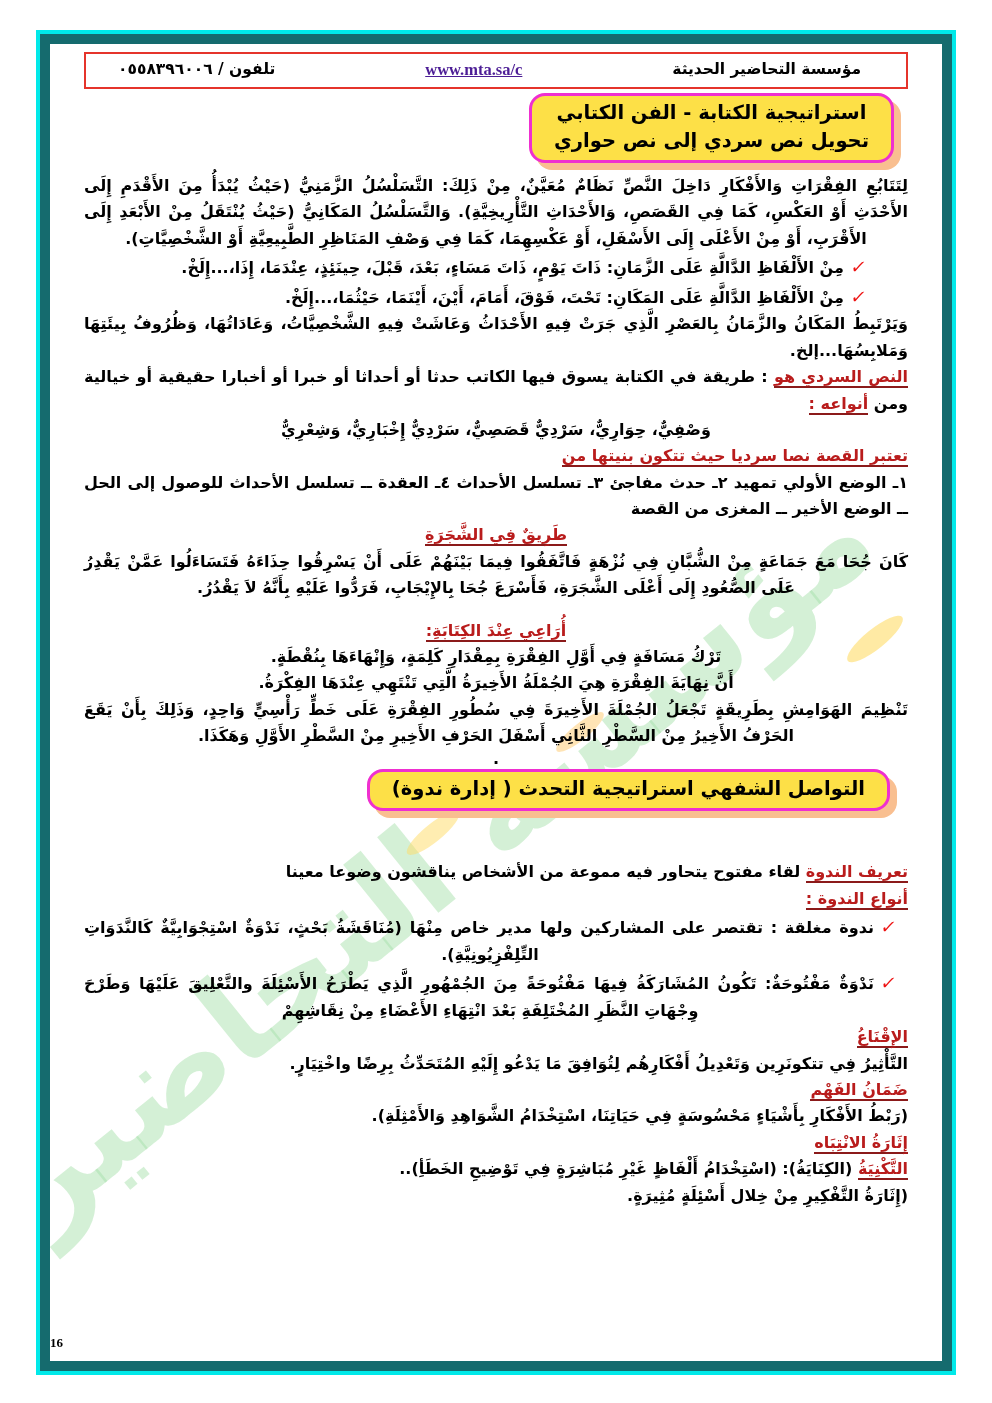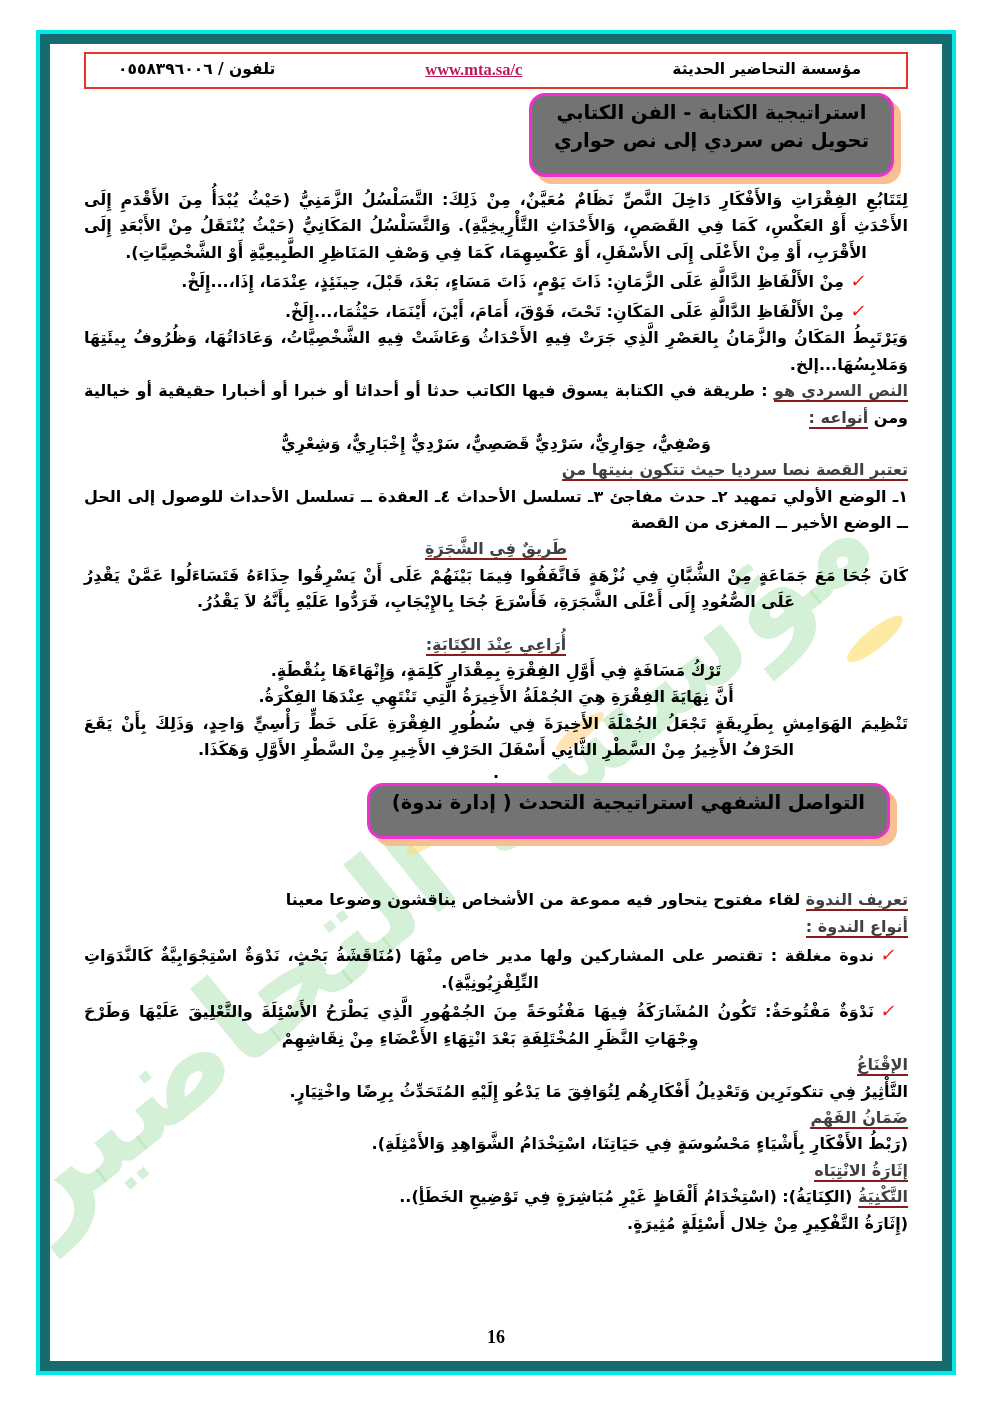--- a/index.html
+++ b/index.html
@@ -32,51 +32,51 @@
   .wm-b2{left:500px;top:680px;width:60px;height:16px;background:rgba(255,205,120,0.55);}
   .wm-b3{left:350px;top:780px;width:66px;height:18px;background:rgba(255,220,100,0.5);}
   
   .hdr{
     display:flex;align-items:center;justify-content:space-between;
     border:2px solid #e5342b;background:#fff;
     padding:2px 45px 4px 32px;margin-bottom:4px;
     font-size:15.5px;
   }
   .hdr .org{letter-spacing:1.5px;}
-  .hdr .site{font-family:"Liberation Serif",serif;font-size:16.5px;color:#be185d;text-decoration:underline;direction:ltr;}
+  .hdr .site{font-family:"Liberation Serif",serif;font-size:16.5px;color:#4c1d95;text-decoration:underline;direction:ltr;}
   .hdr .phone{letter-spacing:1px;}
   
   .banner{
     width:max-content;max-width:620px;
     margin:2px 14px 10px auto;
-    background:#737373;border:3px solid #ef2fd0;border-radius:16px;
+    background:#fde047;border:3px solid #ef2fd0;border-radius:16px;
     box-shadow:7px 7px 0 #f9bf90;
-    padding:3px 22px 20px 22px;text-align:center;
+    padding:3px 22px 6px 22px;text-align:center;
     font-size:19.5px;line-height:1.4;
   }
   .banner2{margin:2px 18px 0 auto;}
   
   p{margin:0;}
   .jc{text-align:justify;text-align-last:center;}
   .just{text-align:justify;}
   .right{text-align:right;}
   .center{text-align:center;}
   .mt-sec{margin-top:16px;text-align:center;}
-  .rh{color:#404040;border-bottom:2.5px solid #8b1a1a;}
+  .rh{color:#b91c1c;border-bottom:2.5px solid #8b1a1a;}
   .check-icon{
     color:#ee1111;display:inline-block;transform:skewX(-12deg);
     font-size:18px;margin-left:7px;
   }
   .check-line{text-align:right;padding-right:42px;}
   .check-para{text-align:justify;text-align-last:center;padding-right:12px;}
   .dot-line{text-align:center;line-height:0.9;margin:2px 0 3px 0;}
   .seminar-def{margin-top:48px;}
   .pageno{
-    position:absolute;bottom:8px;left:0;right:0;text-align:center;z-index:2;
-    font-family:"Liberation Serif",serif;font-weight:bold;font-size:18px;
+    position:absolute;bottom:8px;left:0;right:0;text-align:left;z-index:2;
+    font-family:"Liberation Serif",serif;font-weight:bold;font-size:13px;
   }
 </style>
 </head>
 <body>
 
 <div class="frame">
   <div class="frame-inner">
     <div class="content">
 
       <div class="watermark">مؤسسة التحاضير الحديثة</div>

